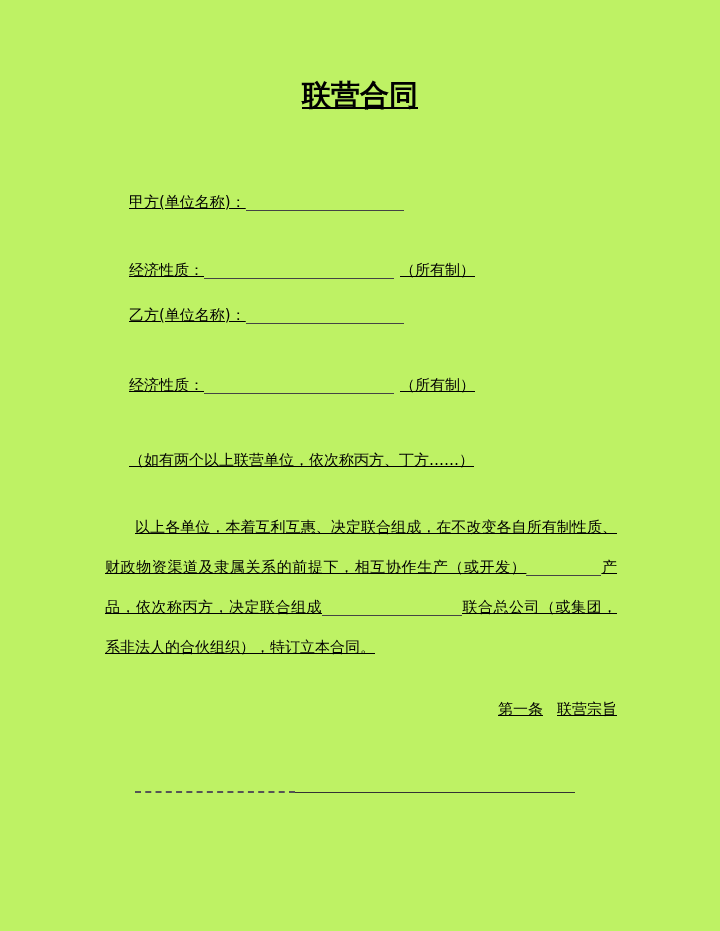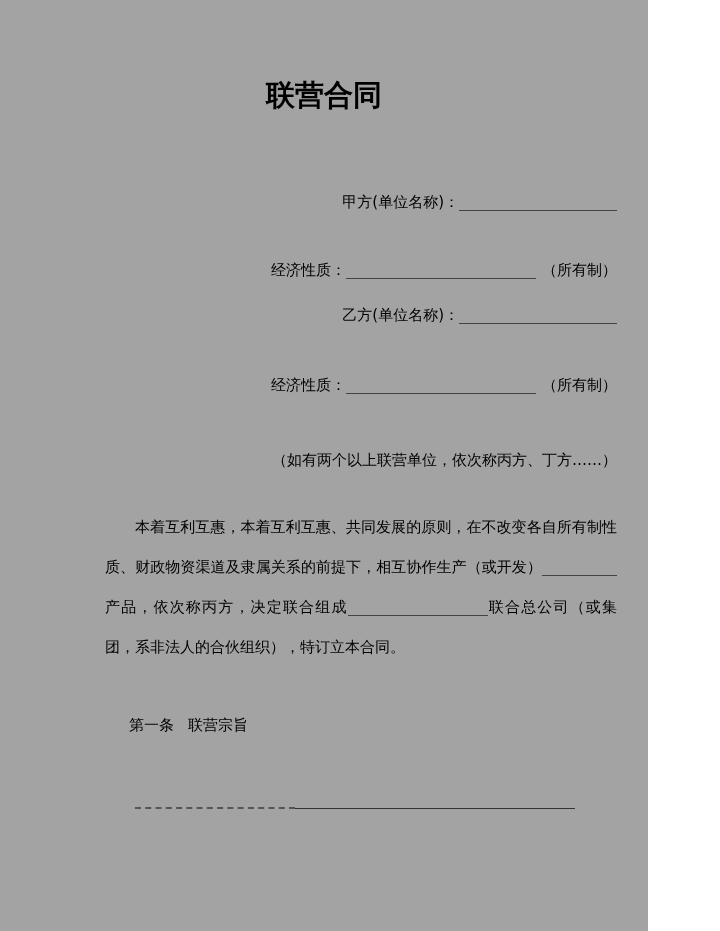--- a/index.html
+++ b/index.html
@@ -1,43 +1,43 @@
 <!DOCTYPE html>
 <html lang="zh"><head>
 <meta charset="utf-8">
 <style>
   * { box-sizing: border-box; margin: 0; padding: 0; }
   html, body { background: #ffffff; }
   .page {
     position: relative;
-    width: 648px;
+    width: 720px;
     height: 931px;
-    background: #a3a3a3;
+    background: #bef264;
     color: #000000;
     font-family: "DejaVu Sans", "Liberation Sans", sans-serif;
     font-size: 15px;
     overflow: hidden;
+    text-decoration: underline;
   }
   .doc-title {
     padding-top: 80px;
     text-align: center;
     font-size: 29px;
     font-weight: 700;
     line-height: 30px;
   }
   .content {
     margin-left: 105px;
     width: 512px;
   }
   .row {
     padding-left: 24px;
     line-height: 21px;
     height: 21px;
     white-space: nowrap;
-    text-align: right;
   }
   .mt82 { margin-top: 82px; }
   .mt47 { margin-top: 47px; }
   .mt56 { margin-top: 24px; }
   .mt49 { margin-top: 49px; }
   .mt54 { margin-top: 54px; }
   .blank {
     display: inline-block;
     height: 17px;
     border-bottom: 1px solid #444444;
@@ -48,24 +48,25 @@
   .w75  { width: 75px; }
   .w140 { width: 140px; }
   .suffix { margin-left: 6px; }
   .intro {
     margin-top: 36px;
     text-align: justify;
     text-indent: 30px;
     line-height: 40px;
   }
   .heading {
-    margin-top: 48px;
+    margin-top: 32px;
     padding-left: 24px;
     line-height: 20px;
     height: 20px;
+    text-align: right;
   }
   .heading .sec-title { margin-left: 14px; }
   .fill-line {
     margin-top: 72px;
     margin-left: 30px;
     display: flex;
     align-items: flex-end;
     height: 2px;
   }
   .seg-dash  { width: 160px; border-bottom: 2px dashed #555555; }
@@ -91,21 +92,21 @@
     <div class="row mt56">
       <span>乙方(单位名称)：</span><span class="blank w158"></span>
     </div>
 
     <div class="row mt49">
       <span>经济性质：</span><span class="blank w190"></span><span class="suffix">（所有制）</span>
     </div>
 
     <div class="row mt54">（如有两个以上联营单位，依次称丙方、丁方……）</div>
 
-    <p class="intro"><span>本着互利互惠，本着互利互惠、共同发展的原则，在不改变各自所有制性质、财政物资渠道及隶属关系的前提下，相互协作生产（或开发）</span><span class="blank w75"></span><span>产品，依次称丙方，决定联合组成</span><span class="blank w140"></span><span>联合总公司（或集团，系非法人的合伙组织），特订立本合同。</span></p>
+    <p class="intro"><span>以上各单位，本着互利互惠、决定联合组成，在不改变各自所有制性质、财政物资渠道及隶属关系的前提下，相互协作生产（或开发）</span><span class="blank w75"></span><span>产品，依次称丙方，决定联合组成</span><span class="blank w140"></span><span>联合总公司（或集团，系非法人的合伙组织），特订立本合同。</span></p>
 
     <div class="heading">
       <span>第一条</span><span class="sec-title">联营宗旨</span>
     </div>
 
     <div class="fill-line">
       <span class="seg-dash"></span>
         <span class="seg-solid"></span>
     </div>
 

